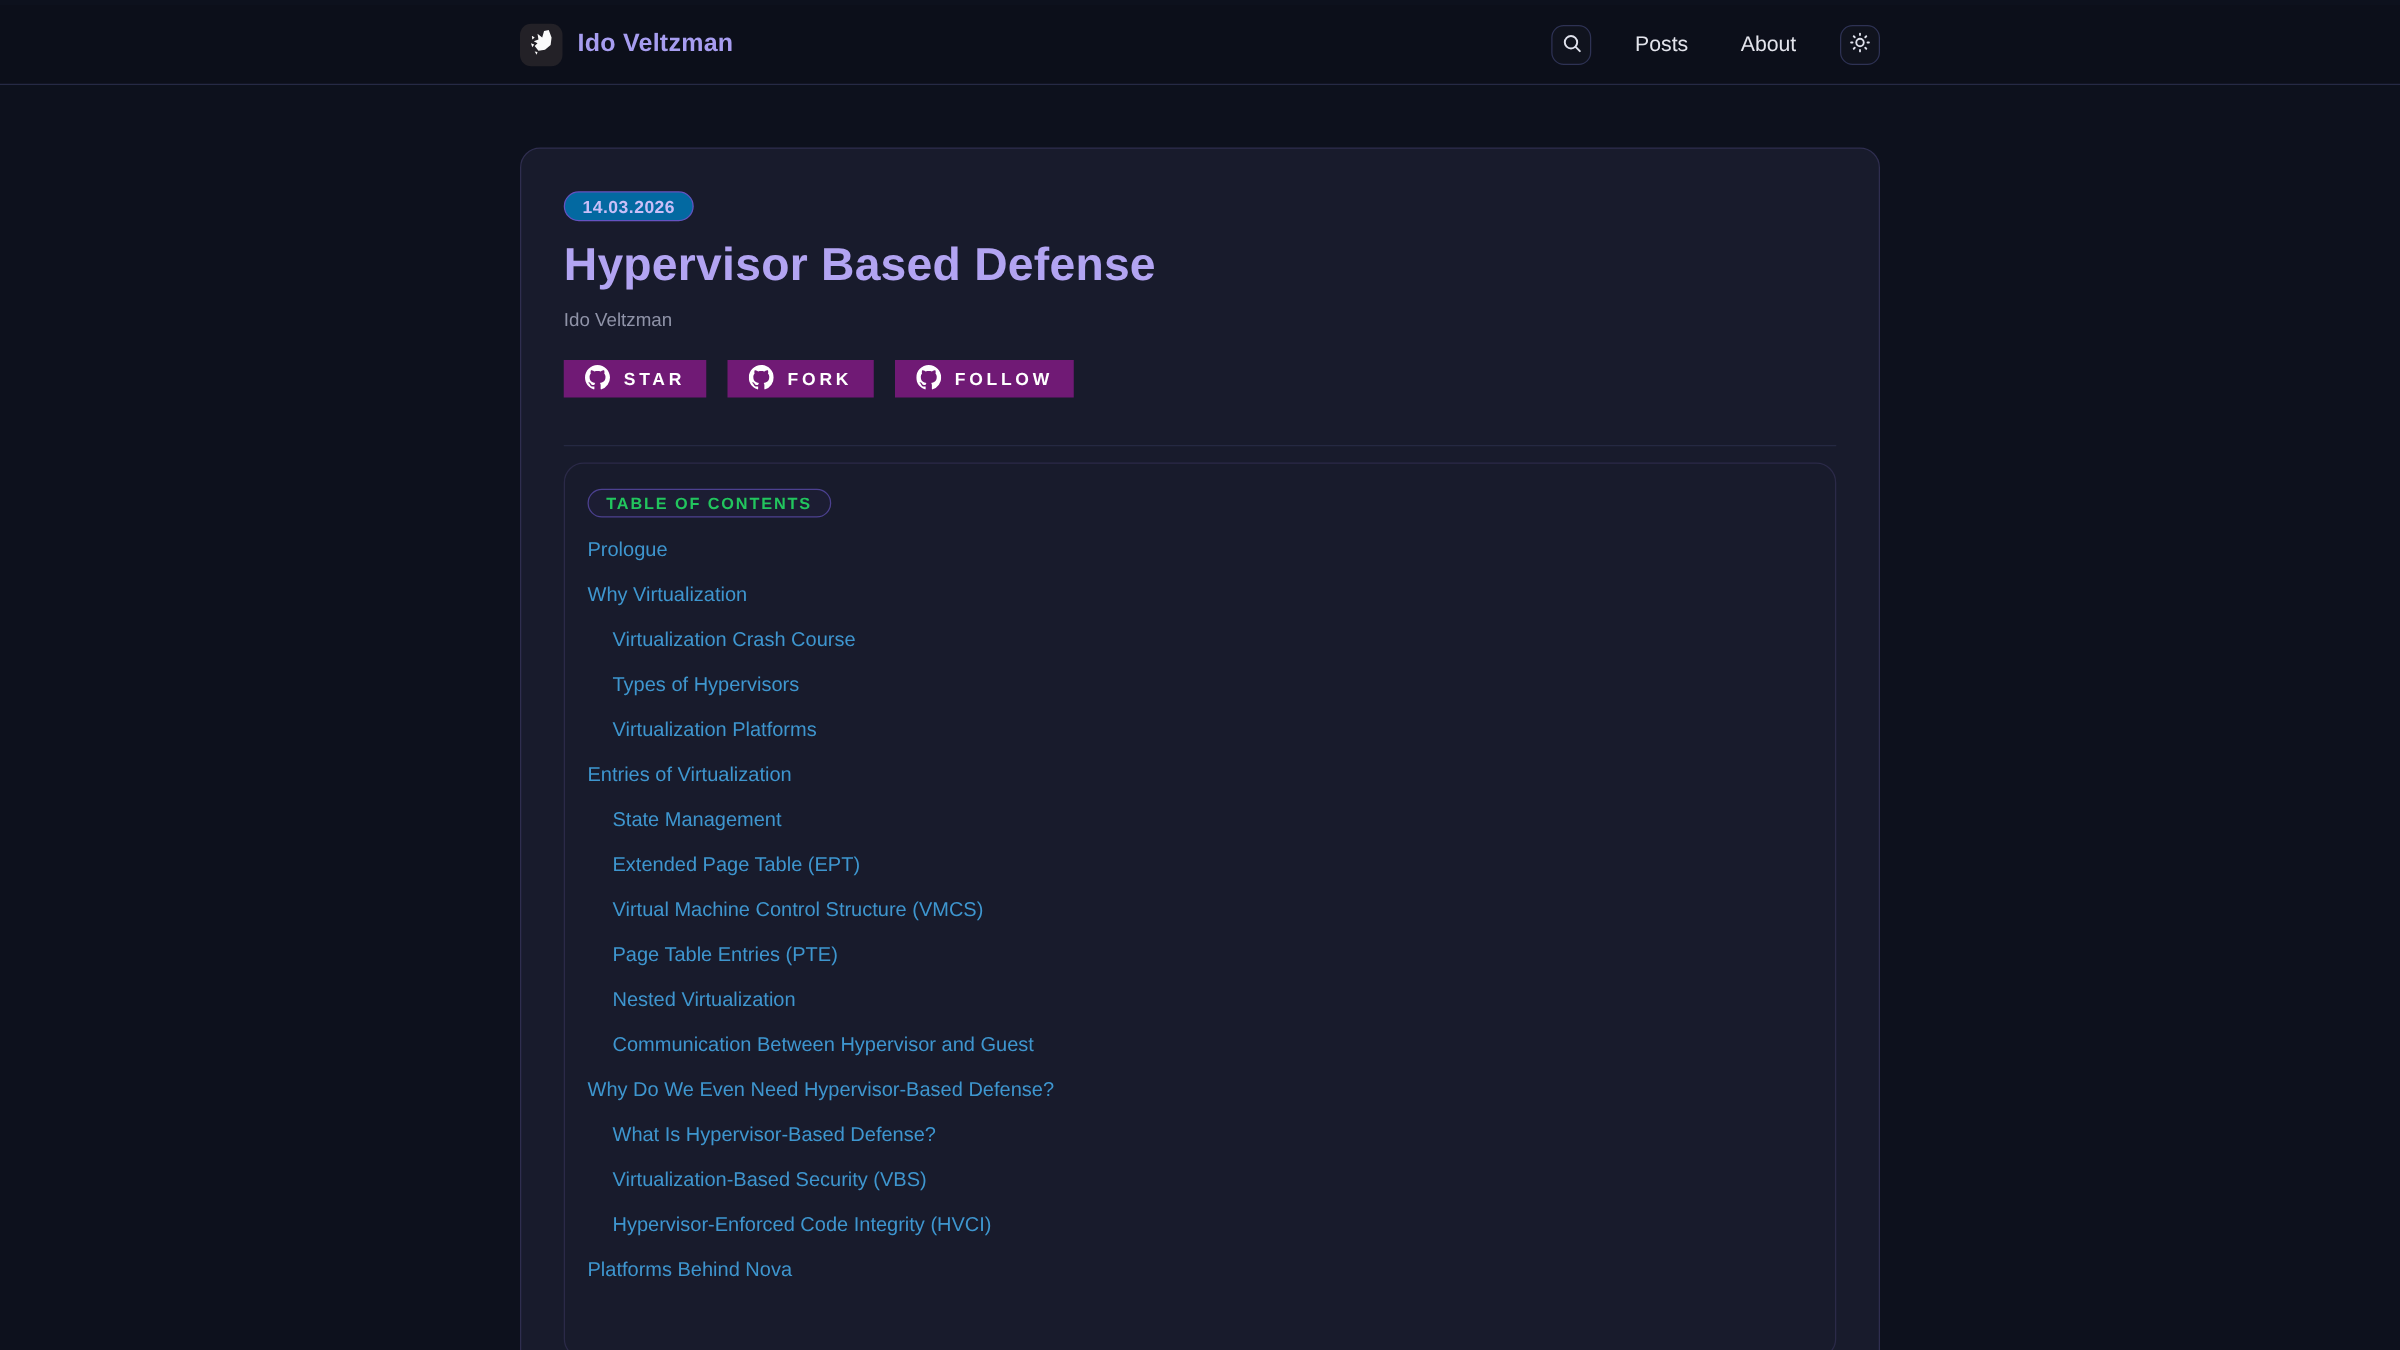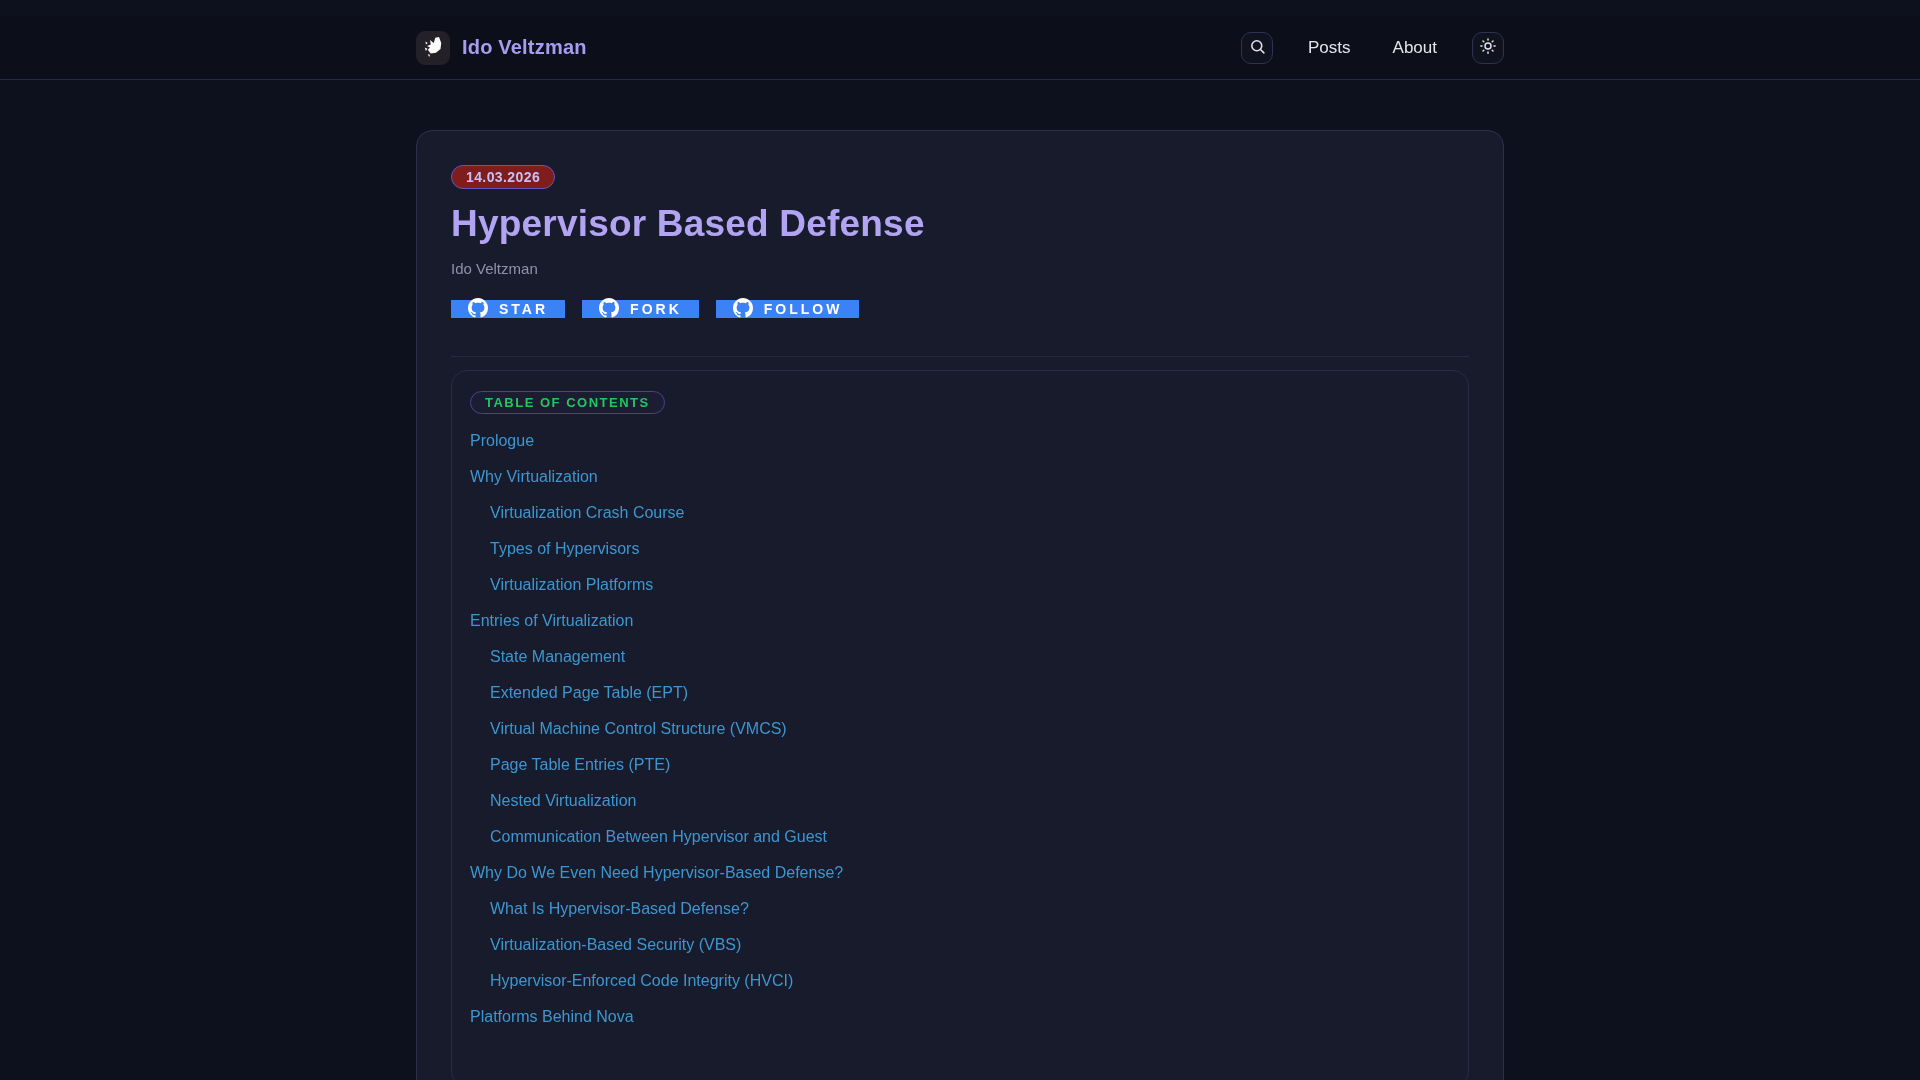--- a/index.html
+++ b/index.html
@@ -2,21 +2,21 @@
 <html><head>
 <meta charset="utf-8">
 <style>
   * { box-sizing: border-box; margin: 0; padding: 0; }
   html, body { width: 1920px; height: 1080px; overflow: hidden; }
   body {
     background: #0d111d;
     font-family: "Liberation Sans", sans-serif;
     color: #e3e4ec;
   }
-  .container { width: 1088px; margin: 16px auto; }
+  .container { width: 1088px; margin: 4px auto; }
 
   
   .site-header {
     height: 64px;
     background: #0c0f1a;
     border-bottom: 1px solid #262a45;
   }
   .header-inner {
     display: flex; align-items: center; justify-content: space-between;
     height: 100%;
@@ -50,36 +50,36 @@
     border: 1px solid #2f2e4f;
     border-radius: 16px;
     padding: 34px 34px 60px;
     min-height: 1100px;
   }
   .date-badge {
     display: inline-block;
     padding: 3px 14px;
     border: 1.5px solid #6553c0;
     border-radius: 999px;
-    background: #7f1d1d;
+    background: #0369a1;
     color: #c9bff8;
     font-size: 14px; font-weight: 700; letter-spacing: .4px;
   }
   .post-title {
     margin-top: 14px;
     font-size: 37px; font-weight: 700;
     color: #b2a4f2; letter-spacing: .2px;
   }
   .post-author { margin-top: 15px; color: #8f93a8; font-size: 15px; }
 
   .gh-buttons { margin-top: 23px; display: flex; gap: 17px; }
   .gh-btn {
     display: flex; align-items: center; gap: 11px;
-    height: 18px; padding: 0 17px;
-    background: #3b82f6; border: none; cursor: pointer;
+    height: 30px; padding: 0 17px;
+    background: #701a75; border: none; cursor: pointer;
     color: #ffffff; font-family: inherit;
     font-size: 14px; font-weight: 700; letter-spacing: 3px;
   }
   .gh-btn svg { flex: 0 0 auto; }
 
   .divider { border: none; border-top: 1px solid #252942; margin: 38px 0 0; }
 
   
   .toc-panel {
     margin-top: 13px;

